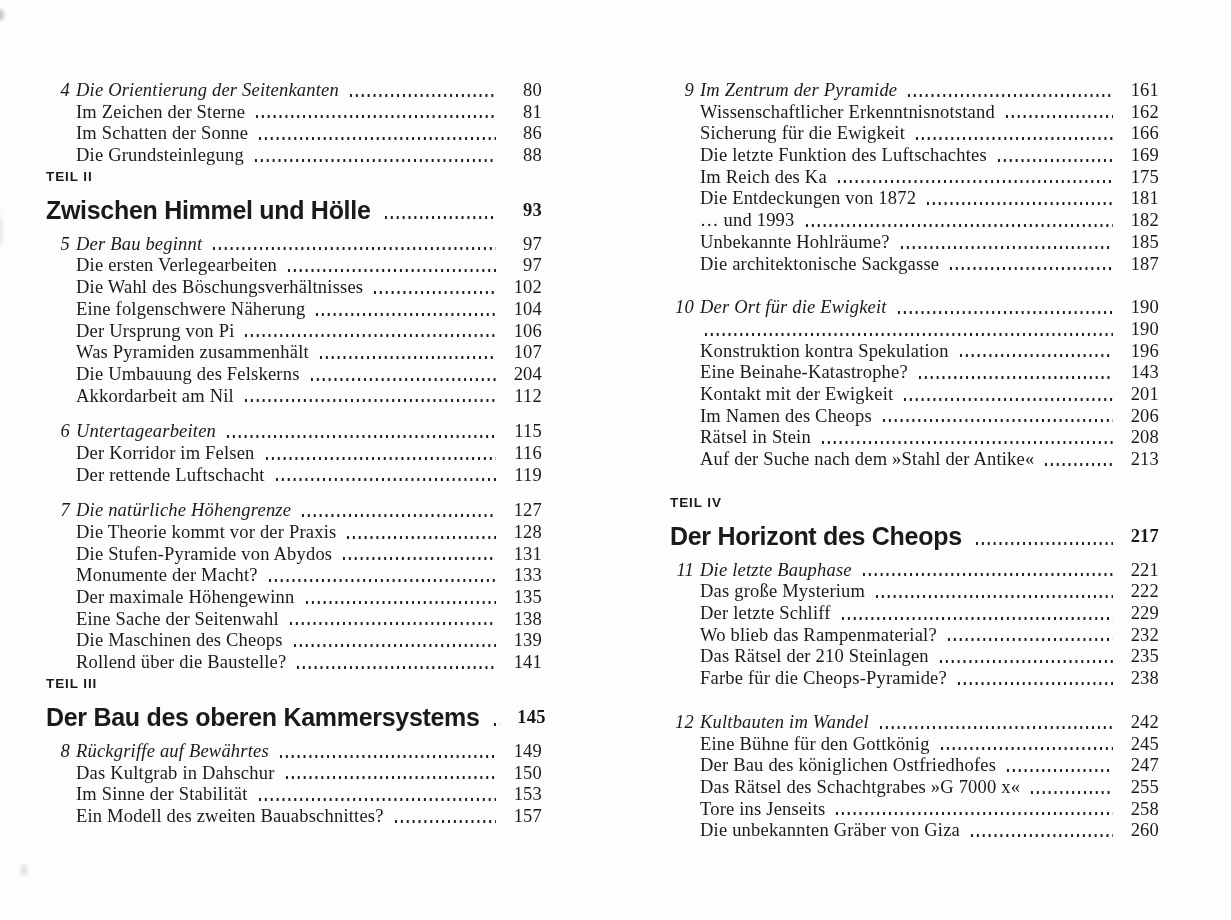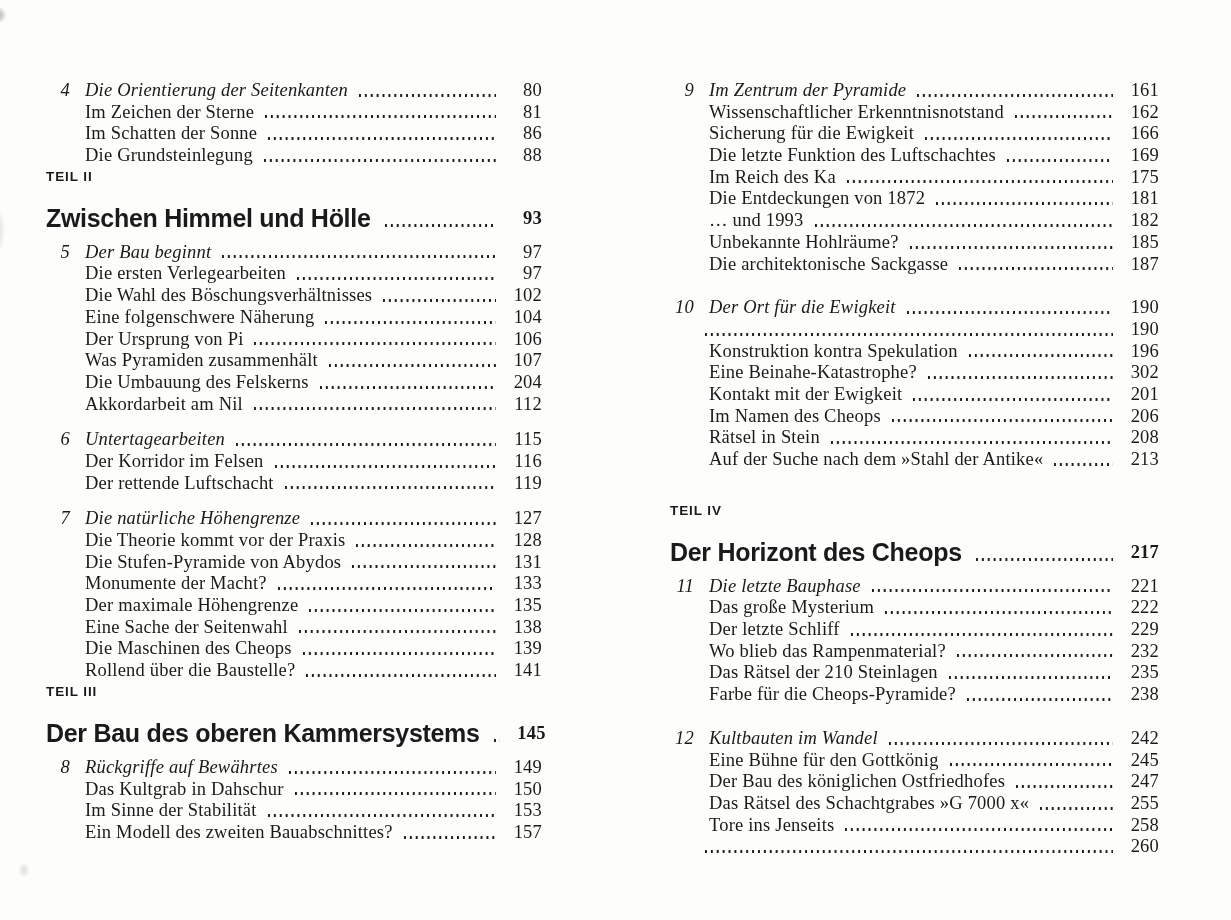--- a/index.html
+++ b/index.html
@@ -25,21 +25,21 @@
     font-size: 18.5px;
     letter-spacing: 0.2px;
     white-space: nowrap;
   }
   .num {
     flex: none;
     width: 24px;
     text-align: right;
     font-style: italic;
   }
-  .label { flex: none; margin-left: 15px; }
+  .label { flex: none; margin-left: 6px; }
   .row.chapter .label { font-style: italic; }
 
   .leader {
     flex: 1 1 auto;
     min-width: 10px;
     margin: 0 8px 0 7px;
     background-image: radial-gradient(circle, var(--ink, #1a1a1a) 1.1px, rgba(0,0,0,0) 1.45px);
     background-size: 5.9px 5px;
     background-repeat: repeat-x;
     background-position: left 2px bottom 4px;
@@ -54,26 +54,26 @@
   .part-kicker {
     font-family: "Liberation Sans", sans-serif;
     font-size: 13.5px;
     font-weight: 700;
     letter-spacing: 0.9px;
     line-height: 20px;
     height: 20px;
     color: var(--ink, #1a1a1a);
   }
   .col-left  .part-kicker { }
-  .col-right .part-kicker { margin-top: 30px; }
+  .col-right .part-kicker { margin-top: 22px; }
 
   .row.heading {
     height: 34px;
     line-height: 34px;
-    margin: 14px 0 7px 0;
+    margin: 6px 0 7px 0;
     font-family: "Liberation Sans", sans-serif;
     font-size: 25px;
     font-weight: 700;
     letter-spacing: -0.3px;
   }
   .row.heading .label { margin-left: 0; }
   .row.heading .leader { background-position: left 2px bottom 7px; margin-left: 10px; }
   .row.heading .page {
     font-family: "Liberation Serif", serif;
     font-size: 18.5px;
@@ -218,21 +218,21 @@
         <span class="page">131</span>
       </div>
       <div class="row sub">
         <span class="num"></span>
         <span class="label">Monumente der Macht?</span>
         <span class="leader"></span>
         <span class="page">133</span>
       </div>
       <div class="row sub">
         <span class="num"></span>
-        <span class="label">Der maximale Höhengrenze</span>
+        <span class="label">Der maximale Höhengewinn</span>
         <span class="leader"></span>
         <span class="page">135</span>
       </div>
       <div class="row sub">
         <span class="num"></span>
         <span class="label">Eine Sache der Seitenwahl</span>
         <span class="leader"></span>
         <span class="page">138</span>
       </div>
       <div class="row sub">
@@ -348,21 +348,21 @@
       <div class="row sub">
         <span class="num"></span>
         <span class="label">Konstruktion kontra Spekulation</span>
         <span class="leader"></span>
         <span class="page">196</span>
       </div>
       <div class="row sub">
         <span class="num"></span>
         <span class="label">Eine Beinahe-Katastrophe?</span>
         <span class="leader"></span>
-        <span class="page">302</span>
+        <span class="page">143</span>
       </div>
       <div class="row sub">
         <span class="num"></span>
         <span class="label">Kontakt mit der Ewigkeit</span>
         <span class="leader"></span>
         <span class="page">201</span>
       </div>
       <div class="row sub">
         <span class="num"></span>
         <span class="label">Im Namen des Cheops</span>
@@ -449,17 +449,18 @@
         <span class="page">255</span>
       </div>
       <div class="row sub">
         <span class="num"></span>
         <span class="label">Tore ins Jenseits</span>
         <span class="leader"></span>
         <span class="page">258</span>
       </div>
       <div class="row sub">
         <span class="num"></span>
+        <span class="label">Die unbekannten Gräber von Giza</span>
         <span class="leader"></span>
         <span class="page">260</span>
       </div>
     </div>
 </div>
 
 </body></html>

